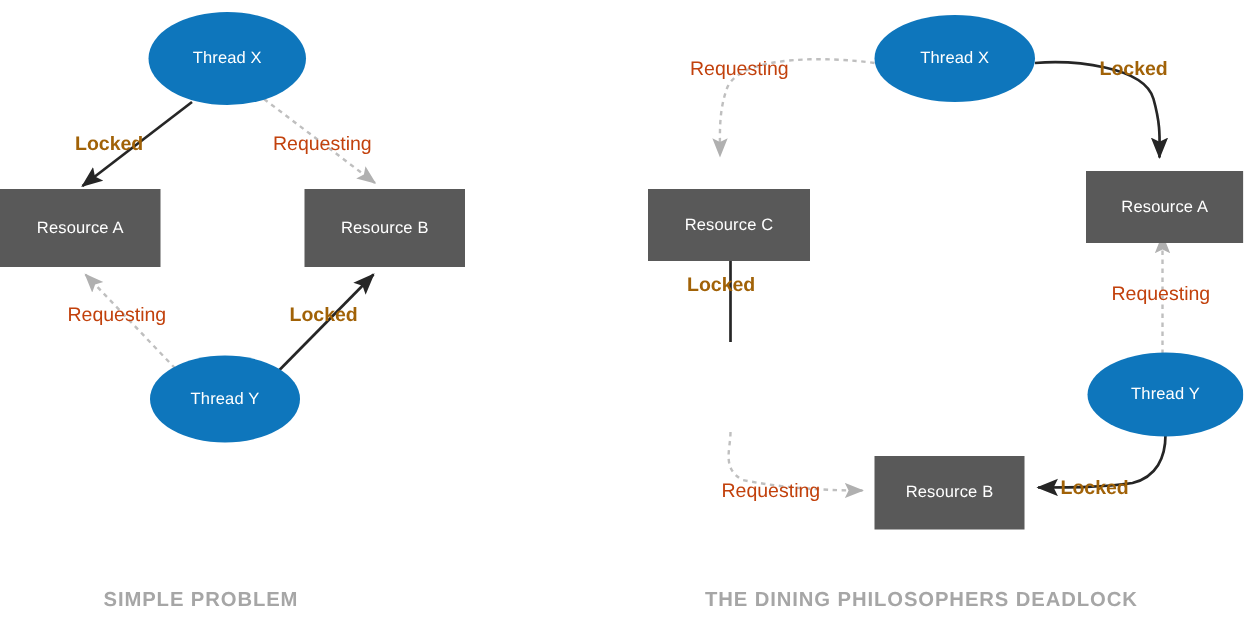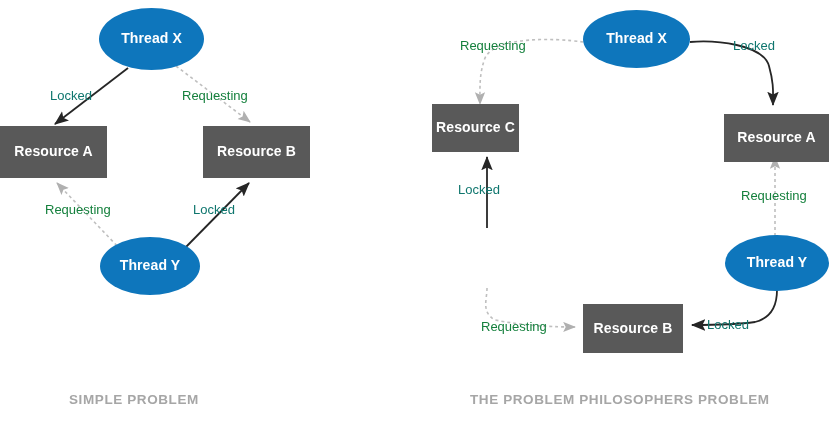--- a/index.html
+++ b/index.html
@@ -36,46 +36,46 @@
 
   
   .node {
     position: absolute;
     display: flex;
     align-items: center;
     justify-content: center;
     text-align: center;
     box-sizing: border-box;
     color: #ffffff;
-    font-size: 14px;
+    font-size: 11px;
     line-height: 1.1;
     letter-spacing: 0.1px;
     white-space: nowrap;
-    font-weight: bold;
   }
   .node.thread {
     background: #0E76BC;
     border-radius: 50%;
   }
   .node.resource {
     background: #595959;
   }
 
   
   .edge-label {
     position: absolute;
     font-size: 13px;
     white-space: nowrap;
     line-height: 1;
   }
   .edge-label.locked {
-    color: #0f766e;
+    color: #a16207;
+    font-weight: bold;
   }
   .edge-label.requesting {
-    color: #15803d;
+    color: #c2410c;
   }
 
   
   .caption {
     position: absolute;
     font-size: 13.5px;
     font-weight: bold;
     letter-spacing: 0.6px;
     color: #a6a6a6;
     white-space: nowrap;
@@ -169,32 +169,32 @@
 
 
     <div class="node resource" style="left:309px; top:114px; width:105px; height:48px;">
       <span>Resource A</span>
     </div>
 
     <div class="node resource" style="left:168px; top:304px; width:100px; height:49px;">
       <span>Resource B</span>
     </div>
 
-    <div class="node resource" style="left:17px; top:104px; width:87px; height:48px;">
+    <div class="node resource" style="left:17px; top:126px; width:108px; height:48px;">
       <span>Resource C</span>
     </div>
 
     <div class="edge-label locked" style="left:318px; top:39px;">Locked</div>
 
     <div class="edge-label requesting" style="left:45px; top:39px;">Requesting</div>
 
     <div class="edge-label locked" style="left:292px; top:318px;">Locked</div>
 
     <div class="edge-label requesting" style="left:326px; top:189px;">Requesting</div>
 
     <div class="edge-label locked" style="left:43px; top:183px;">Locked</div>
 
     <div class="edge-label requesting" style="left:66px; top:320px;">Requesting</div>
 
-    <div class="caption" style="left:55px; top:392px;">THE PROBLEM PHILOSOPHERS PROBLEM</div>
+    <div class="caption" style="left:55px; top:392px;">THE DINING PHILOSOPHERS DEADLOCK</div>
   </div>
 
 </div>
 
 </body></html>

